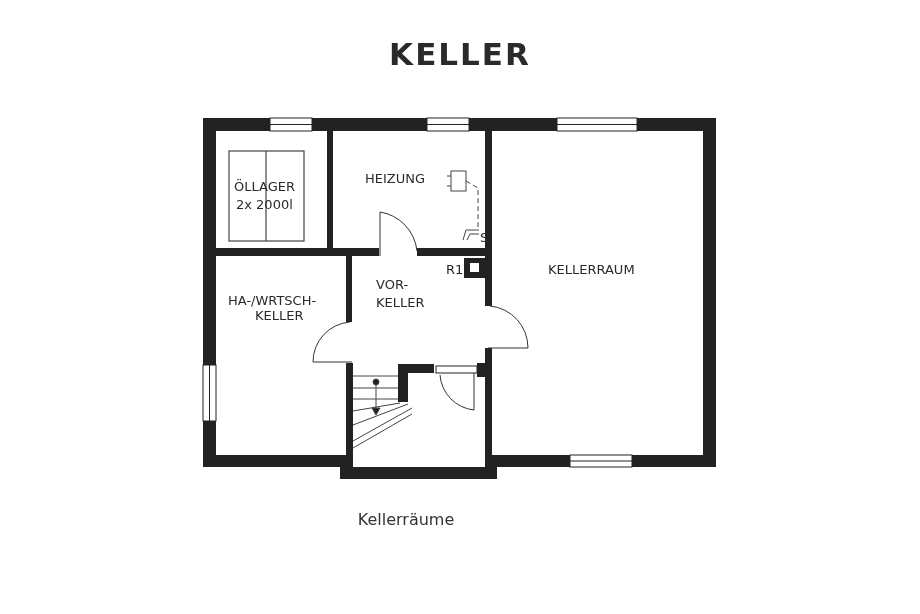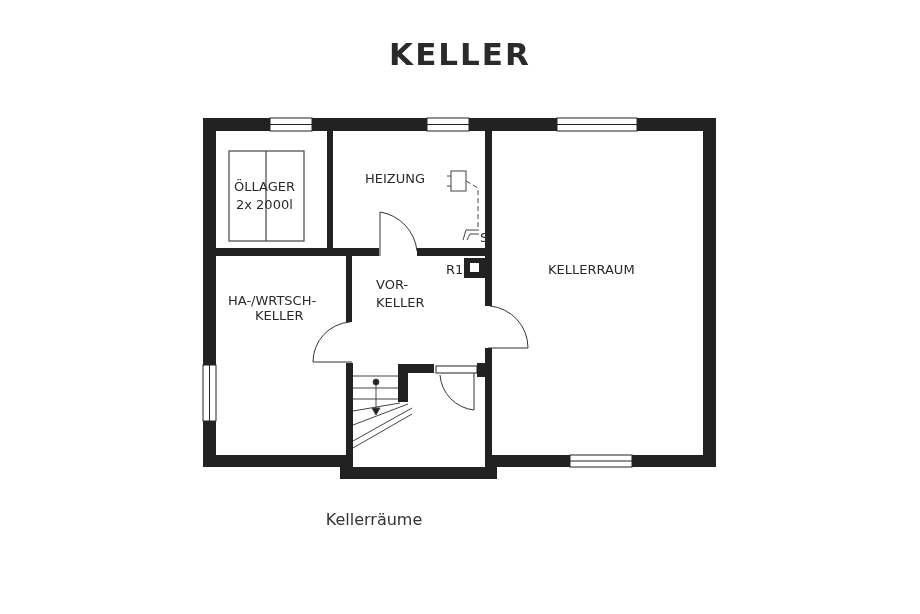--- a/index.html
+++ b/index.html
@@ -1,18 +1,18 @@
 <!DOCTYPE html>
 <html><head>
 <meta charset="utf-8">
 <style>
   html, body { margin: 0; padding: 0; background: #ffffff; }
   body { width: 920px; height: 614px; position: relative; overflow: hidden; font-family: "DejaVu Sans", sans-serif; }
   .title { position: absolute; left: 0; top: 36px; width: 920px; text-align: center; font-size: 31px; font-weight: bold; letter-spacing: 2px; color: #2a2a2a; }
-  .caption { position: absolute; left: 0; top: 510px; width: 748px; text-align: center; font-size: 16px; color: #333333; }
+  .caption { position: absolute; left: 0; top: 510px; width: 748px; text-align: center; font-size: 16px; color: #333333; padding-left: 32px; }
   svg { position: absolute; left: 0; top: 0; }
   .lbl { font-family: "DejaVu Sans", sans-serif; font-size: 13px; fill: #2a2a2a; }
 </style>
 </head>
 <body>
 
 <div class="title">KELLER</div>
 
 <svg width="920" height="614" viewBox="0 0 920 614">
   <g fill="#222222">

